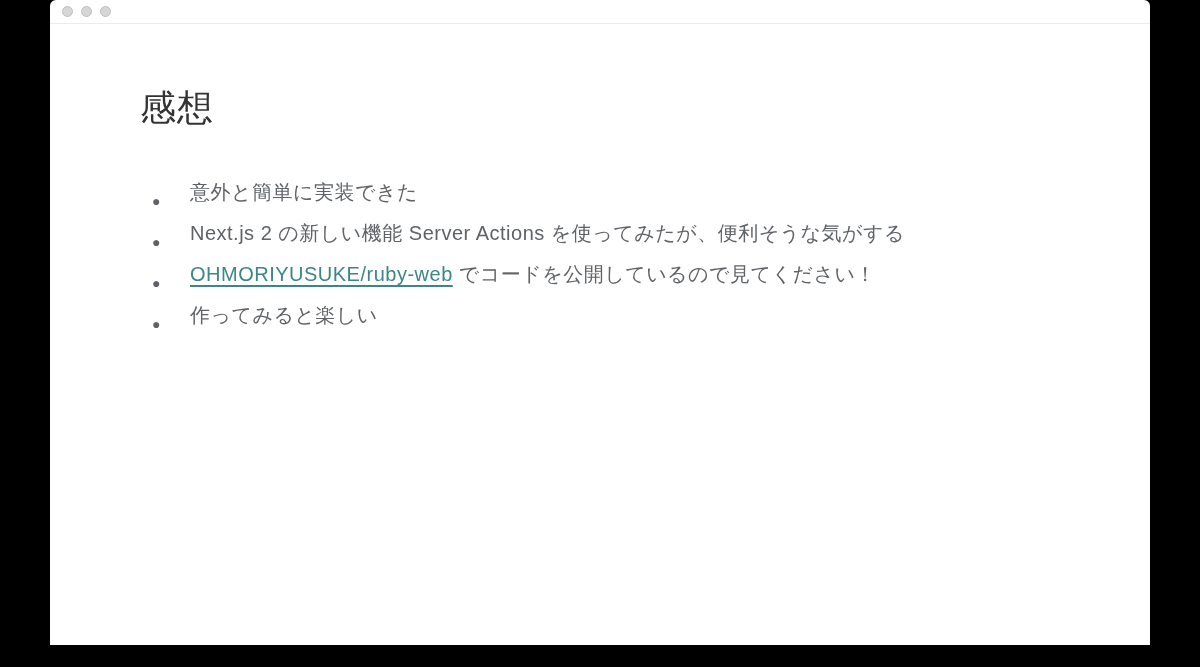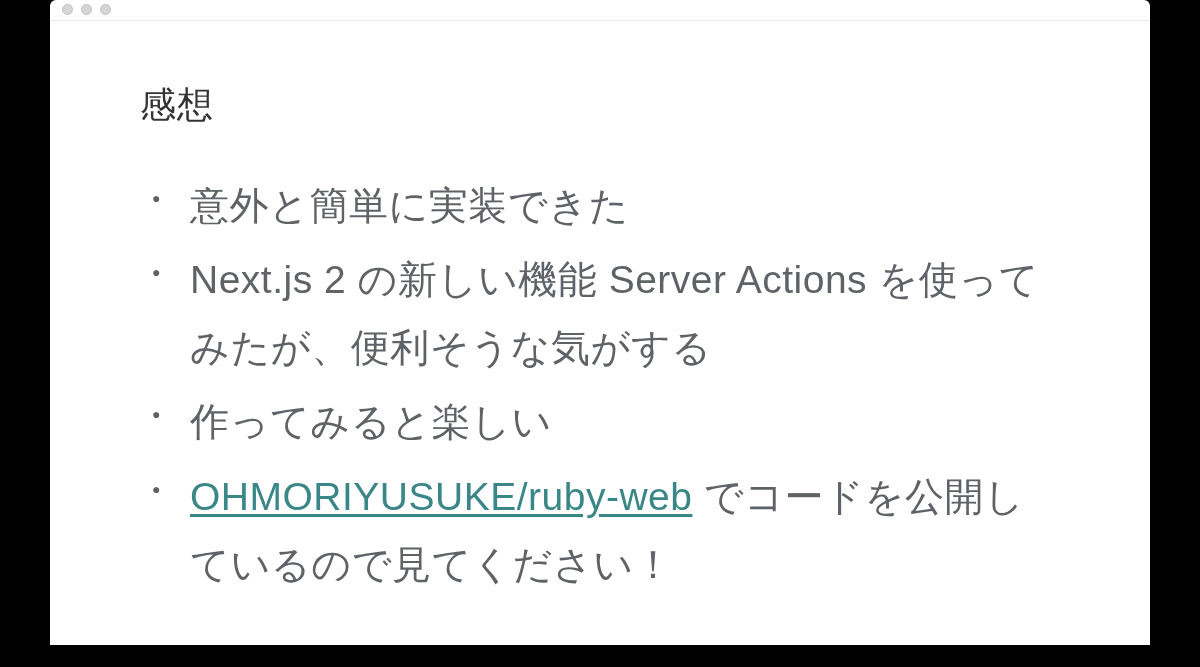--- a/index.html
+++ b/index.html
@@ -51,21 +51,21 @@
       color: #333;
       margin-bottom: 42px;
       letter-spacing: 1px;
     }
     .bullet-list {
       list-style: none;
       padding-left: 50px;
     }
     .bullet-item {
       position: relative;
-      font-size: 39px;
+      font-size: 20px;
       line-height: 1.75;
       color: #5f6367;
       margin-bottom: 6px;
       letter-spacing: 0.5px;
     }
     .bullet-item::before {
       content: "●";
       position: absolute;
       left: -38px;
       top: 0;
@@ -91,20 +91,20 @@
   <div class="slide">
     <h1 class="slide-title">感想</h1>
     <ul class="bullet-list">
       <li class="bullet-item">
         <span>意外と簡単に実装できた</span>
       </li>
       <li class="bullet-item">
         <span>Next.js 2 の新しい機能 Server Actions を使ってみたが、便利そうな気がする</span>
       </li>
       <li class="bullet-item">
-        <span>作ってみると楽しい</span>
+        <a class="link">OHMORIYUSUKE/ruby-web</a><span> でコードを公開しているので見てください！</span>
       </li>
       <li class="bullet-item">
-        <a class="link">OHMORIYUSUKE/ruby-web</a><span> でコードを公開しているので見てください！</span>
+        <span>作ってみると楽しい</span>
       </li>
     </ul>
   </div>
 </div>
 
 </body></html>

